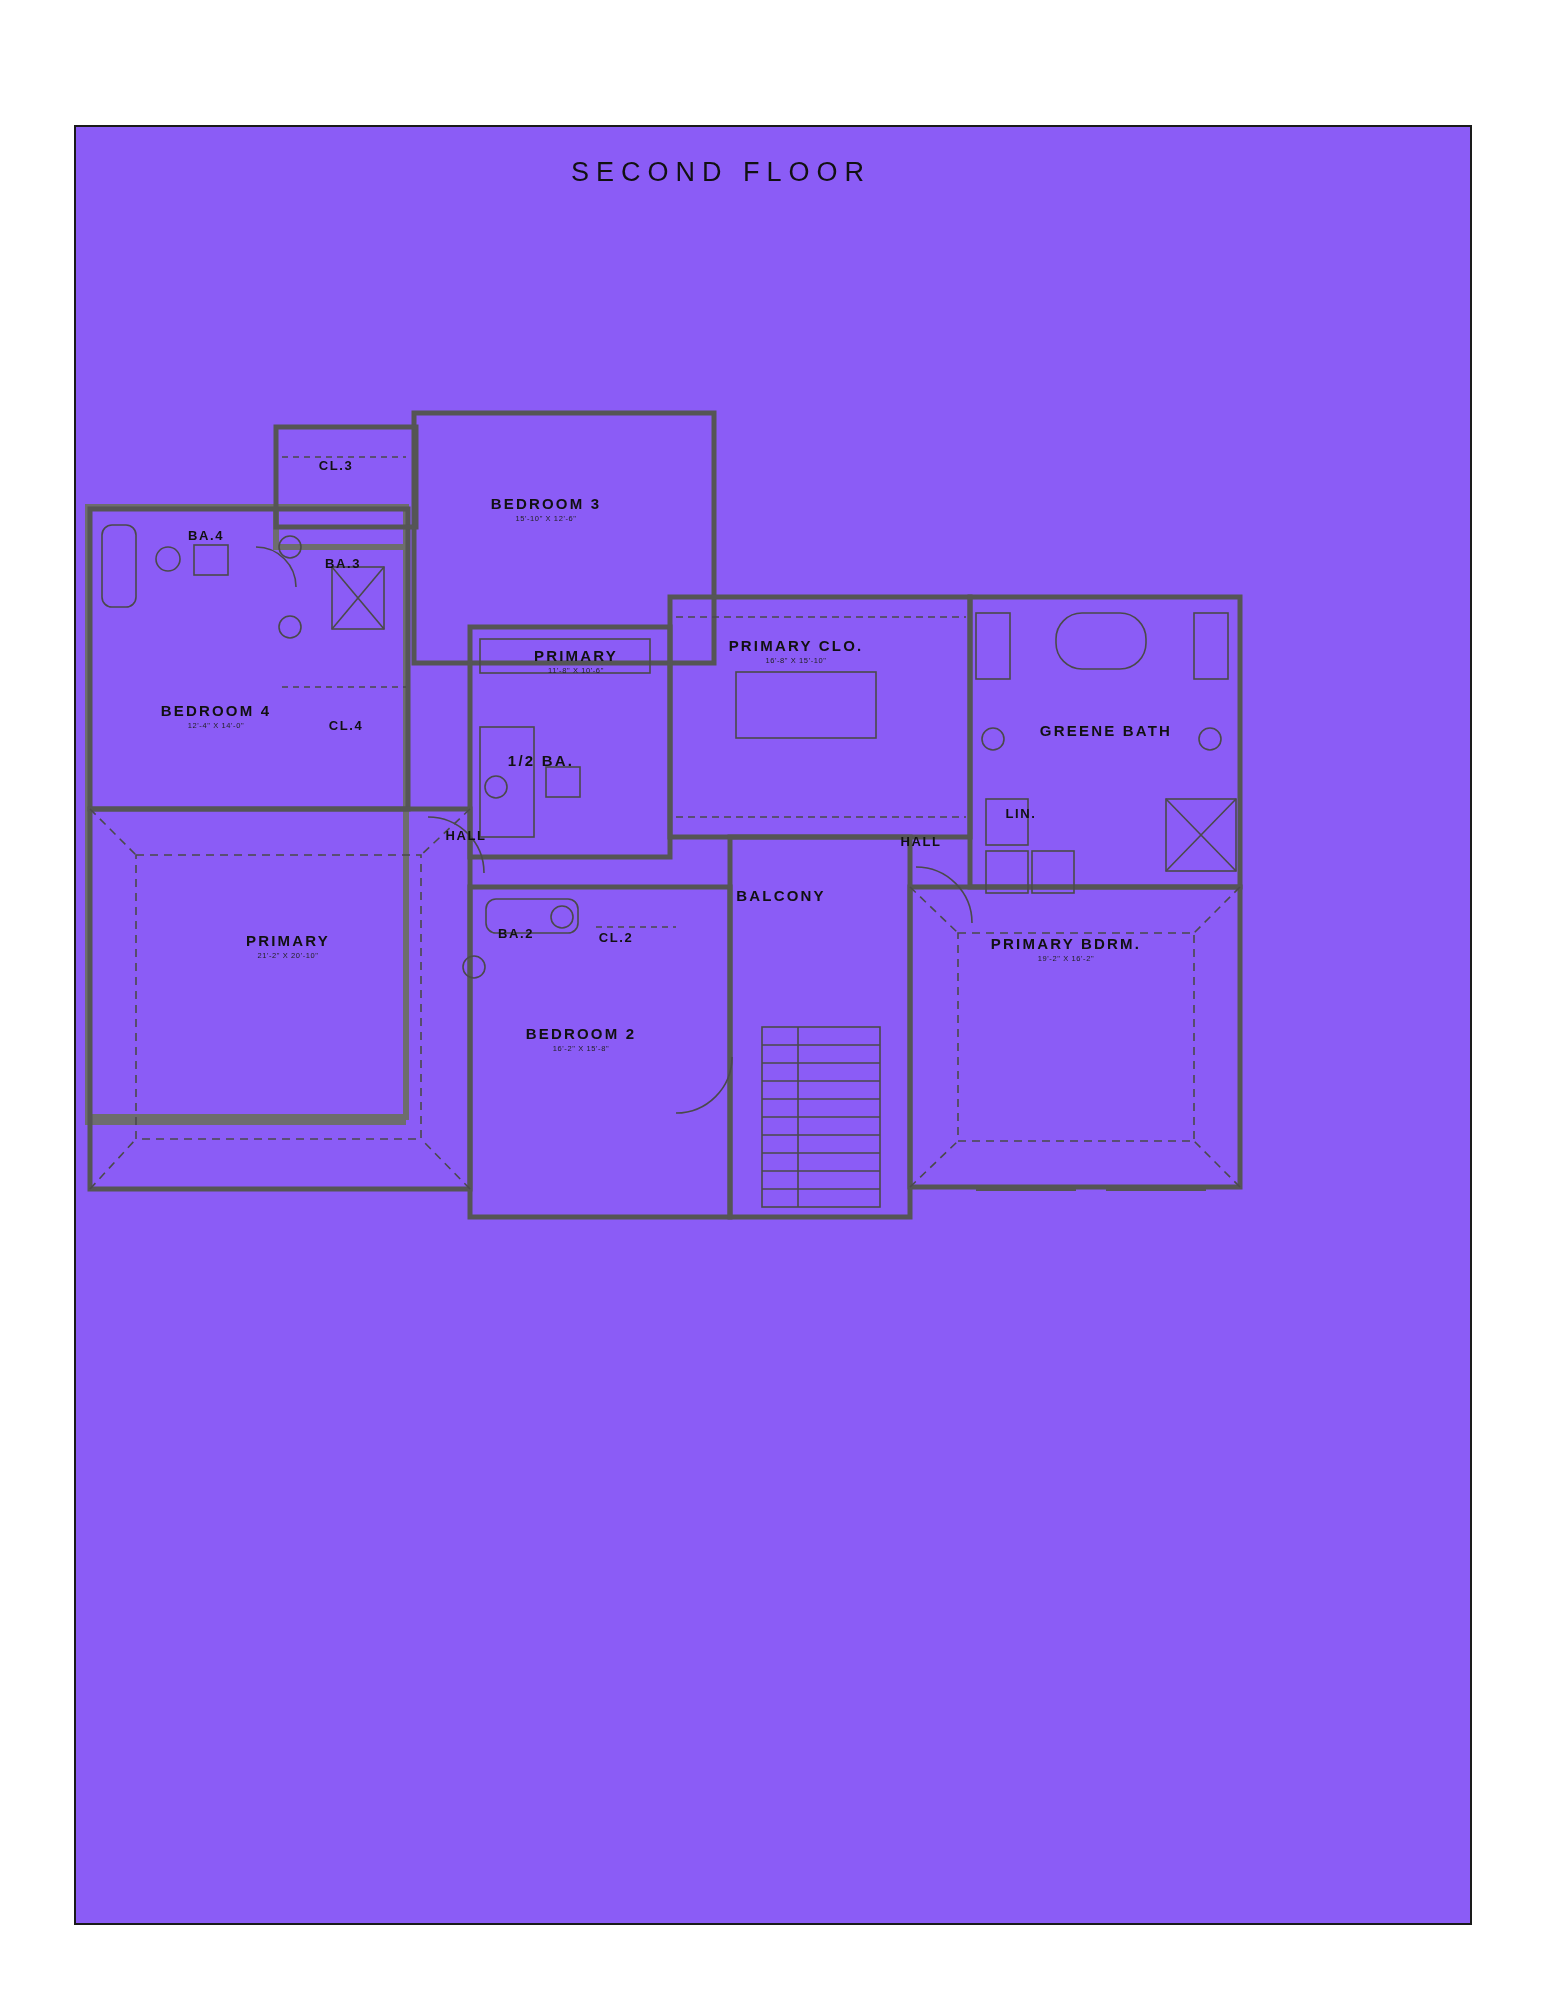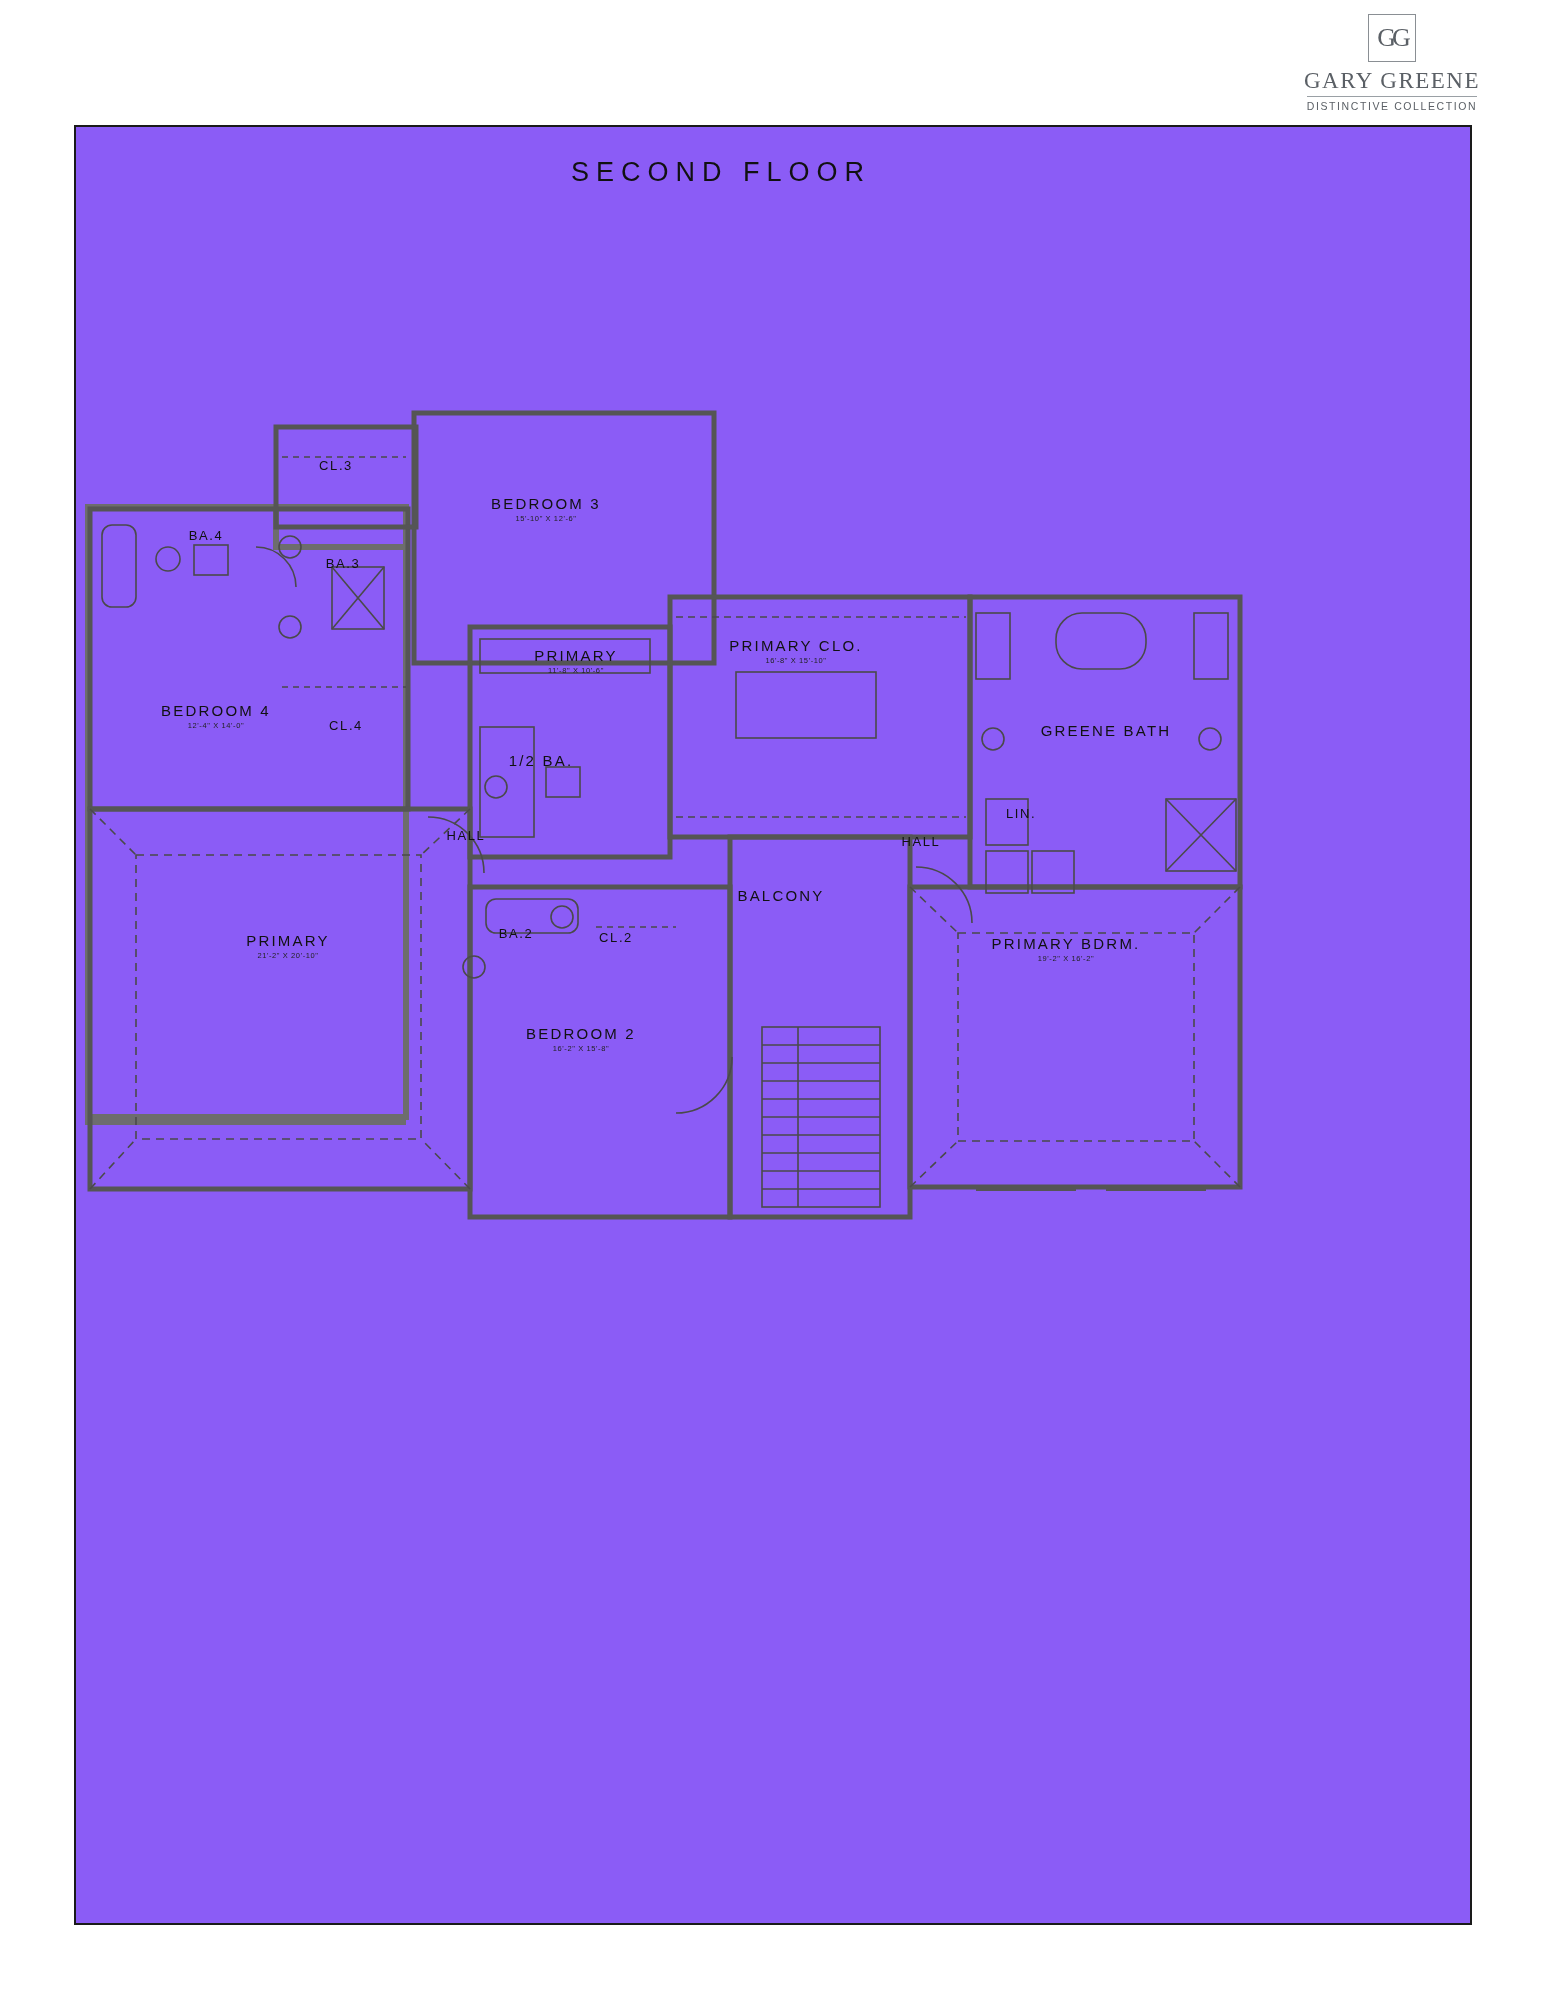--- a/index.html
+++ b/index.html
@@ -106,38 +106,34 @@
   .rm-label {
     position: absolute;
     text-align: center;
     color: #111;
     letter-spacing: 2.2px;
     white-space: nowrap;
   }
   .rm-name {
     font-size: 15px;
     line-height: 18px;
+    font-weight: bold;
   }
   .rm-name.sm { font-size: 13px; letter-spacing: 1.6px;}
   .rm-dim {
     font-size: 7.5px;
     letter-spacing: 0.6px;
     line-height: 11px;
     color: #222;
   }
 </style>
 </head>
 <body>
 
 <div class="header">
-  <div class="brand">
-    <div class="brand-mark">GG</div>
-    <div class="brand-name">GARY GREENE</div>
-    <div class="brand-sub">DISTINCTIVE COLLECTION</div>
-  </div>
 </div>
 
 <div class="sheet">
   <div class="floor-label">SECOND FLOOR</div>
 
   <div class="plan">
     <svg width="1398" height="1800" viewBox="0 0 1398 1800" xmlns="http://www.w3.org/2000/svg">
       <g fill="none" stroke="#6d6d6d" stroke-width="6">
 
         <path d="M12 380 L12 990 L330 990 L330 930 L330 380 Z"></path>

